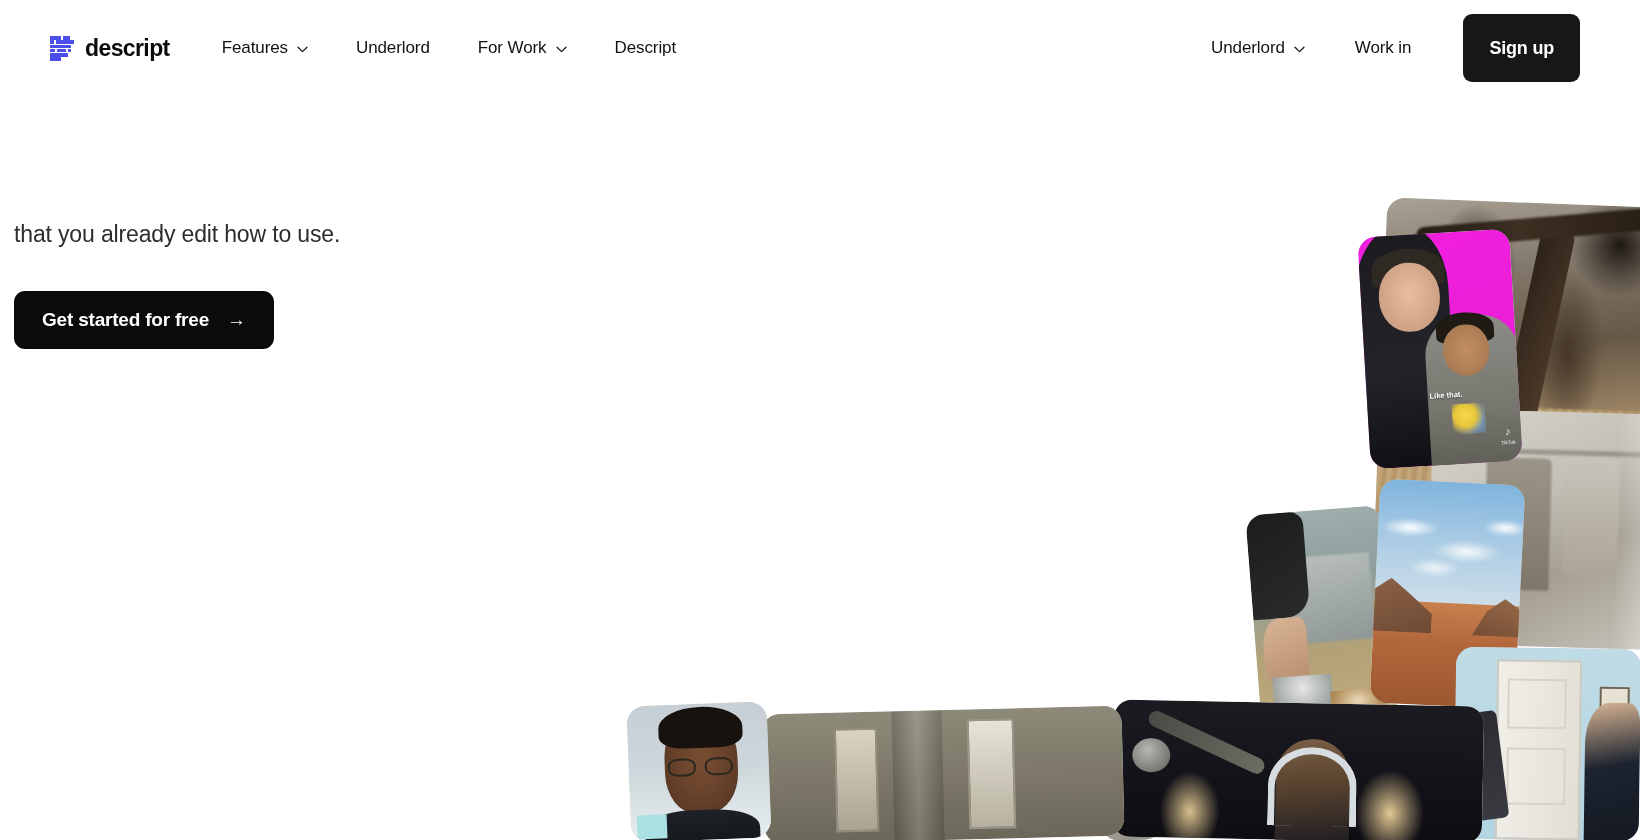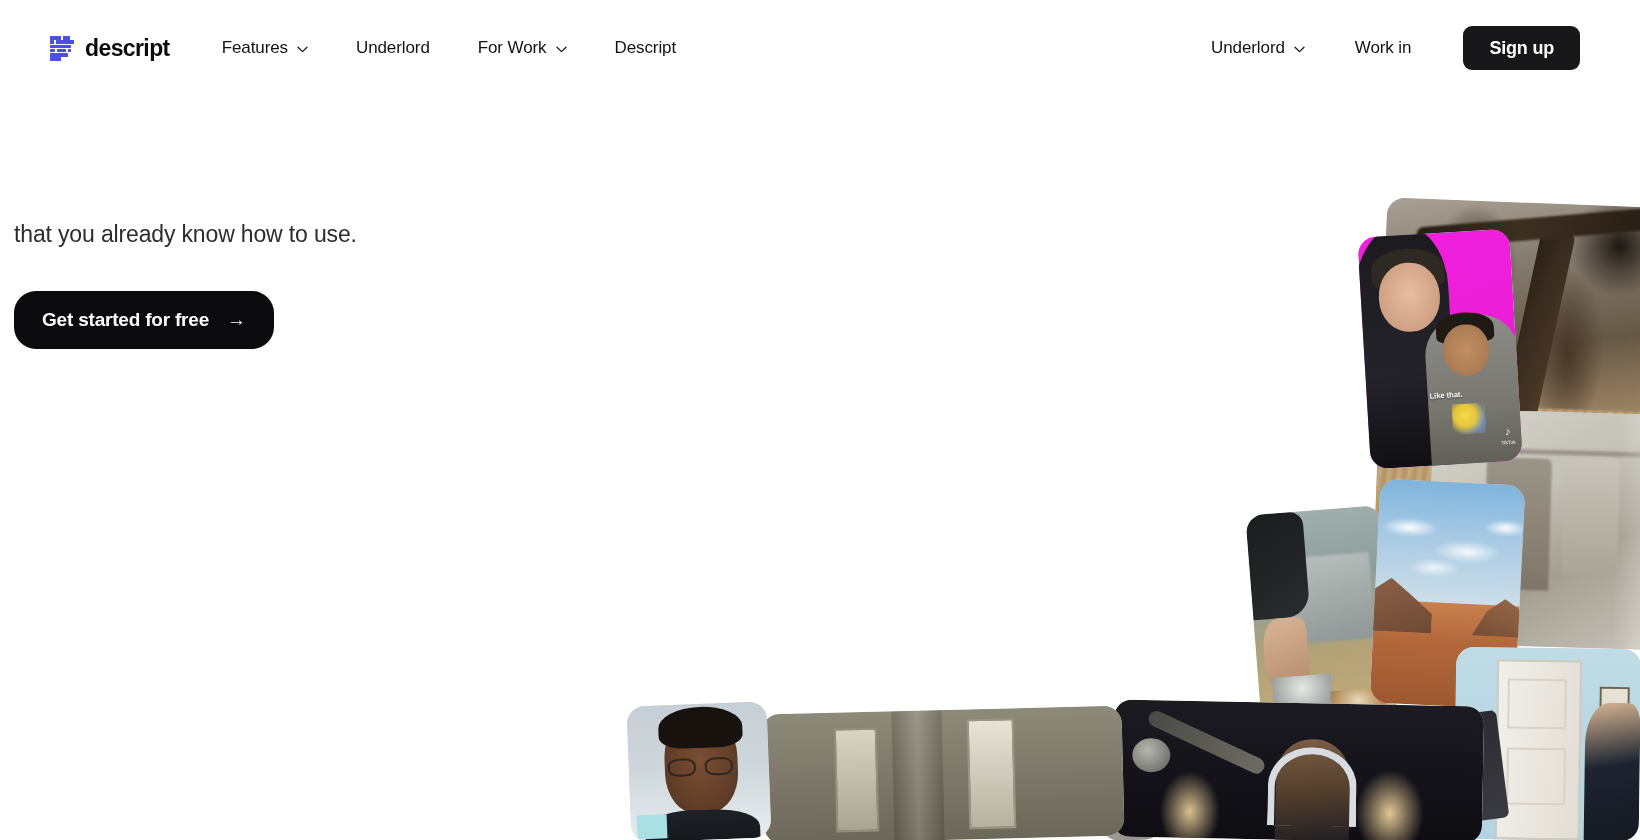--- a/index.html
+++ b/index.html
@@ -115,21 +115,21 @@
   .signup-btn {
     background: #17171a;
     color: #ffffff;
     border: none;
     border-radius: 9px;
     font-family: "Liberation Sans", sans-serif;
     font-size: 18px;
     font-weight: 700;
     letter-spacing: -0.2px;
     padding: 0 26px;
-    height: 44px;
+    height: 68px;
     margin-left: 26px;
     cursor: pointer;
   }
 
   
   .hero {
     position: absolute;
     top: 196px;
     left: 14px;
     width: 1140px;
@@ -164,21 +164,21 @@
     letter-spacing: -0.15px;
     max-width: 700px;
   }
   .subhead .sl { display: block; }
 
   .cta-btn {
     margin-top: 40px;
     background: #0b0b0d;
     color: #ffffff;
     border: none;
-    border-radius: 22px;
+    border-radius: 11px;
     height: 58px;
     padding: 0 28px;
     display: inline-flex;
     align-items: center;
     gap: 18px;
     cursor: pointer;
     font-family: "Liberation Sans", sans-serif;
   }
   .cta-label {
     font-size: 19px;
@@ -660,21 +660,21 @@
       <div class="man-body"></div>
       <div class="man-screen"></div>
     </div>
 
   </div>
 
   <div class="hero">
 
 
     <p class="subhead">
-      <span class="sl">that you already know how to use.</span>
+      <span class="sl">that you already edit how to use.</span>
     </p>
 
     <button class="cta-btn">
       <span class="cta-label">Get started for free</span>
       <span class="cta-arrow">→</span>
     </button>
 
   </div>
 
 </div>

